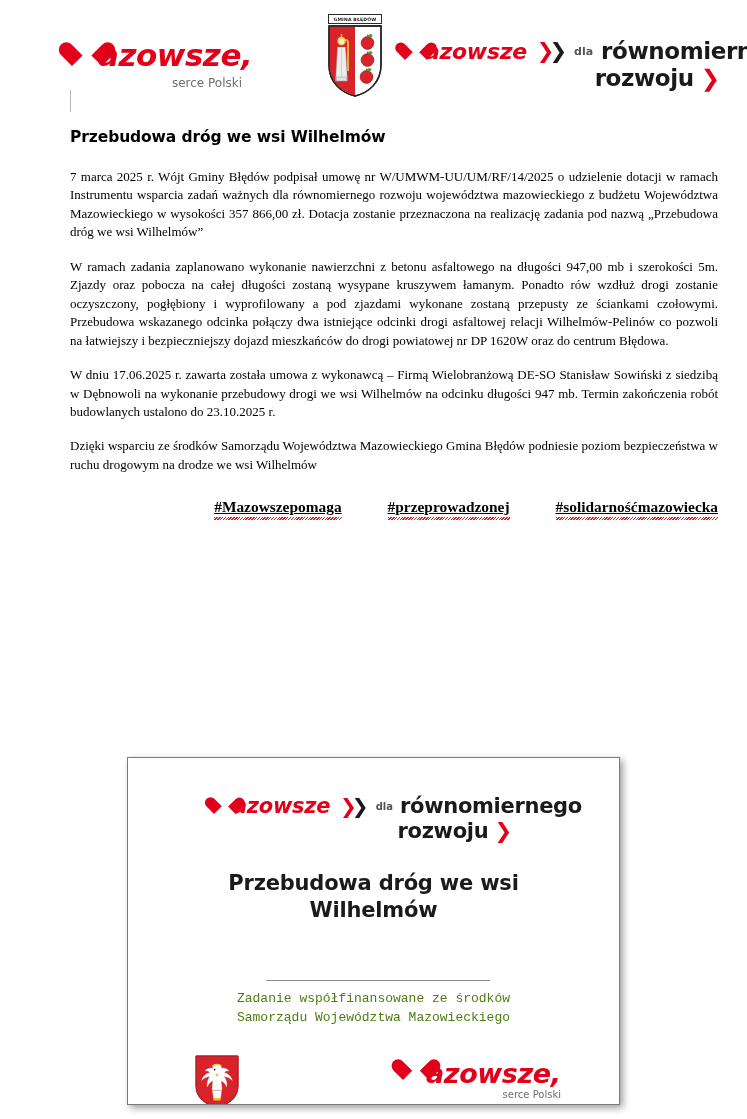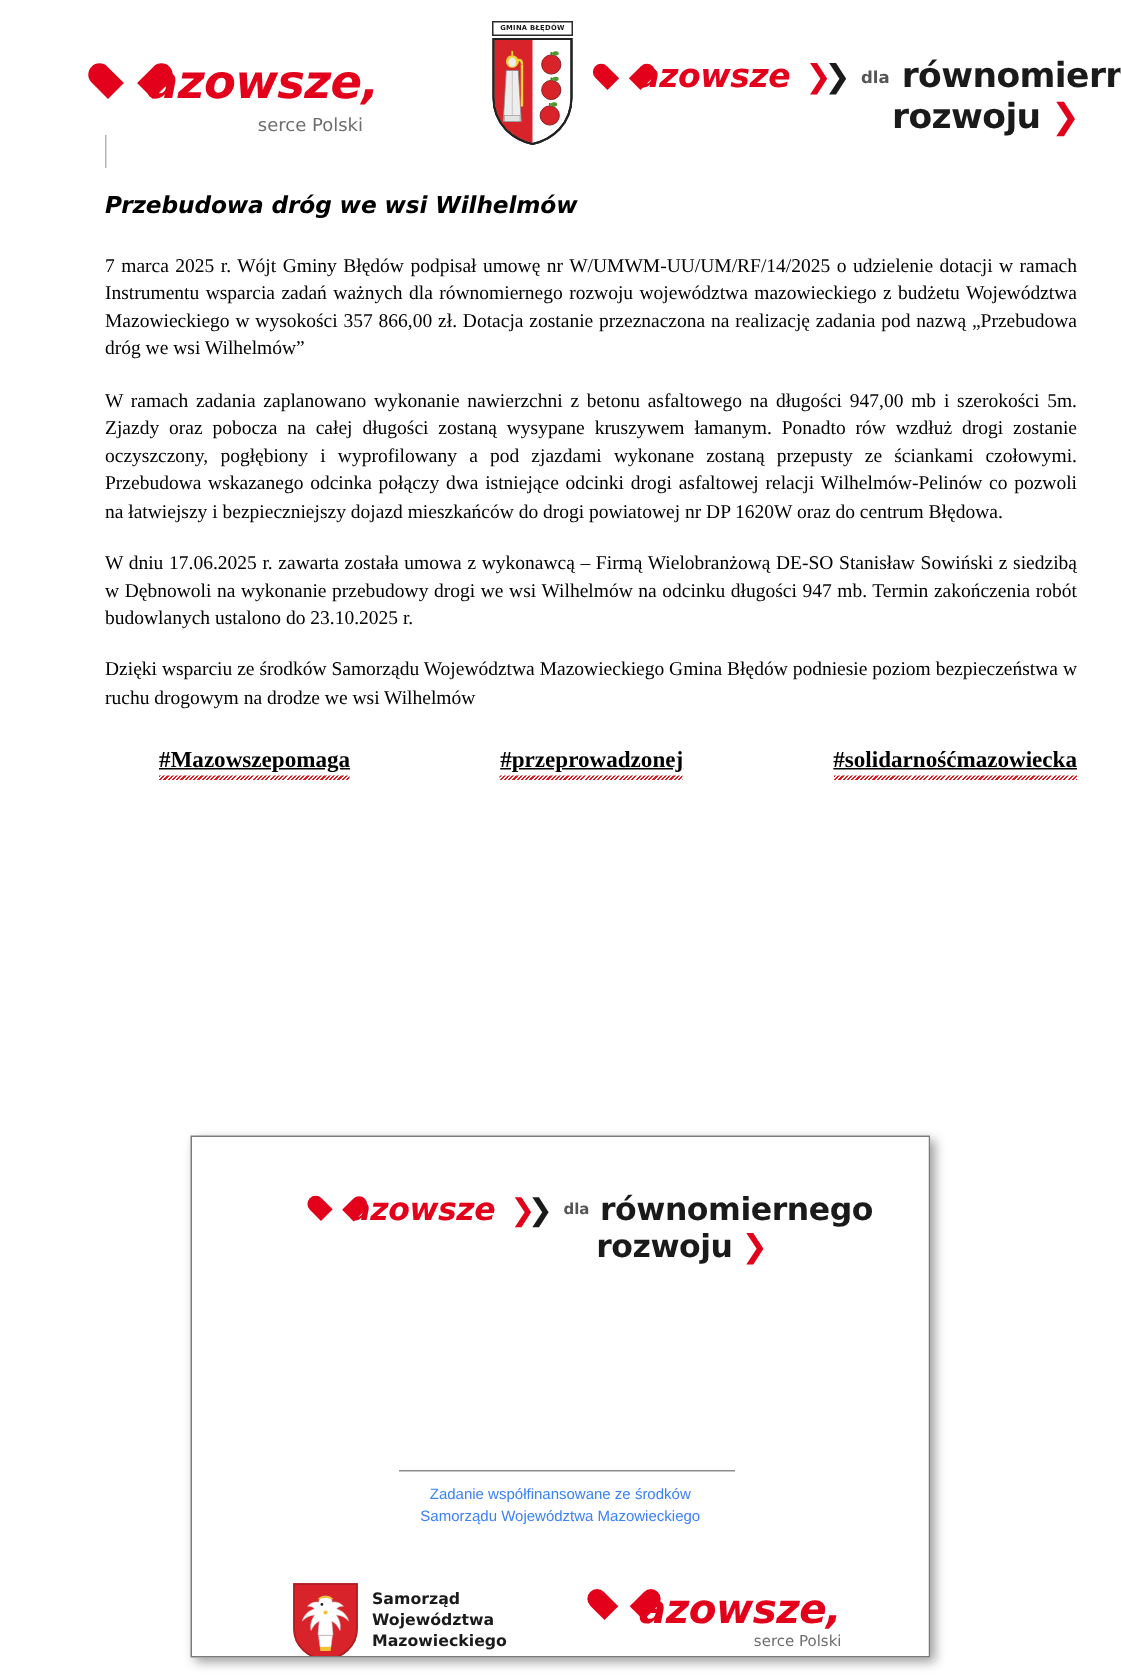--- a/index.html
+++ b/index.html
@@ -217,38 +217,37 @@
     top: 128px;
     width: 648px;
   }
   h1.doc-title {
     font-family: "DejaVu Sans", sans-serif;
     font-size: 15.5px;
     font-weight: bold;
     margin: 0 0 22px 0;
     letter-spacing: -0.1px;
     color: #000;
-    font-style: italic;
   }
   p.para {
     font-size: 13px;
     line-height: 1.42;
     text-align: justify;
     margin: 0 0 16px 0;
     hyphens: none;
   }
   p.para.bold {
     font-weight: bold;
   }
   p.para.last {
     margin-bottom: 24px;
   }
   .hashtags {
     display: flex;
-    justify-content: space-between;
+    justify-content: flex-end;
     gap: 46px;
     margin-top: 18px;
     padding-left: 36px;
   }
   .hashtag {
     font-weight: bold;
     font-size: 15.4px;
     text-decoration: underline;
     text-decoration-color: #000;
     text-underline-offset: 1px;
@@ -370,24 +369,24 @@
     top: 222px;
     width: 224px;
     height: 1px;
     background: #8d8d8d;
   }
   .p-subtitle {
     position: absolute;
     left: 0; right: 0;
     top: 232px;
     text-align: center;
-    font-family: Liberation Sans, sans-serif;
-    font-size: 10px;
+    font-family: Liberation Mono, monospace;
+    font-size: 13px;
     line-height: 1.45;
-    color: #3b82f6;
+    color: #4d7c0f;
   }
 
   
   .p-samorzad {
     position: absolute;
     left: 66px;
     top: 296px;
     display: flex;
     align-items: center;
     gap: 8px;
@@ -532,20 +531,24 @@
         <span class="p-chev">❯<span class="dark">❯</span></span>
         <span class="p-dla">dla</span>
         <span class="p-big">równomiernego</span>
       </div>
       <div class="p-rz-line2">
         <span class="p-big">rozwoju</span>
         <span class="p-arrow">❯</span>
       </div>
     </div>
 
+    <div class="p-title">
+      <div>Przebudowa dróg we wsi</div>
+      <div>Wilhelmów</div>
+    </div>
 
     <div class="p-divider"></div>
 
     <div class="p-subtitle">
       <div>Zadanie współfinansowane ze środków</div>
       <div>Samorządu Województwa Mazowieckiego</div>
     </div>
 
     <div class="p-samorzad">
       <svg width="46" height="54" viewBox="0 0 46 54">
@@ -561,25 +564,20 @@
           <path d="M18.4 36.4 H27.6 L26.6 44 H19.4 Z"></path>
         </g>
         <g fill="#F2C230">
           <path d="M17.6 12.2 C18.6 10.8 20.4 10 23 10 C25.6 10 27.4 10.8 28.4 12.2 L23 11.2 Z"></path>
           <path d="M19.2 44 H26.8 L26.4 46.6 H19.6 Z"></path>
           <circle cx="23" cy="21" r="1.4"></circle>
         </g>
         <circle cx="20.6" cy="15.6" r="0.9" fill="#1a1a1a"></circle>
         <path d="M2 2 H44 V32 C44 44 34 51 23 53 C12 51 2 44 2 32 Z" fill="none" stroke="#b01f24" stroke-width="1"></path>
       </svg>
-      <div class="p-samorzad-text">
-        <div>Samorząd</div>
-        <div>Województwa</div>
-        <div>Mazowieckiego</div>
-      </div>
     </div>
 
     <div class="p-mazowsze-bottom">
       <div class="pm-heart"></div>
       <div class="pm-word">azowsze,</div>
       <div class="pm-tag">serce Polski</div>
     </div>
 
   </div>
 </div>

